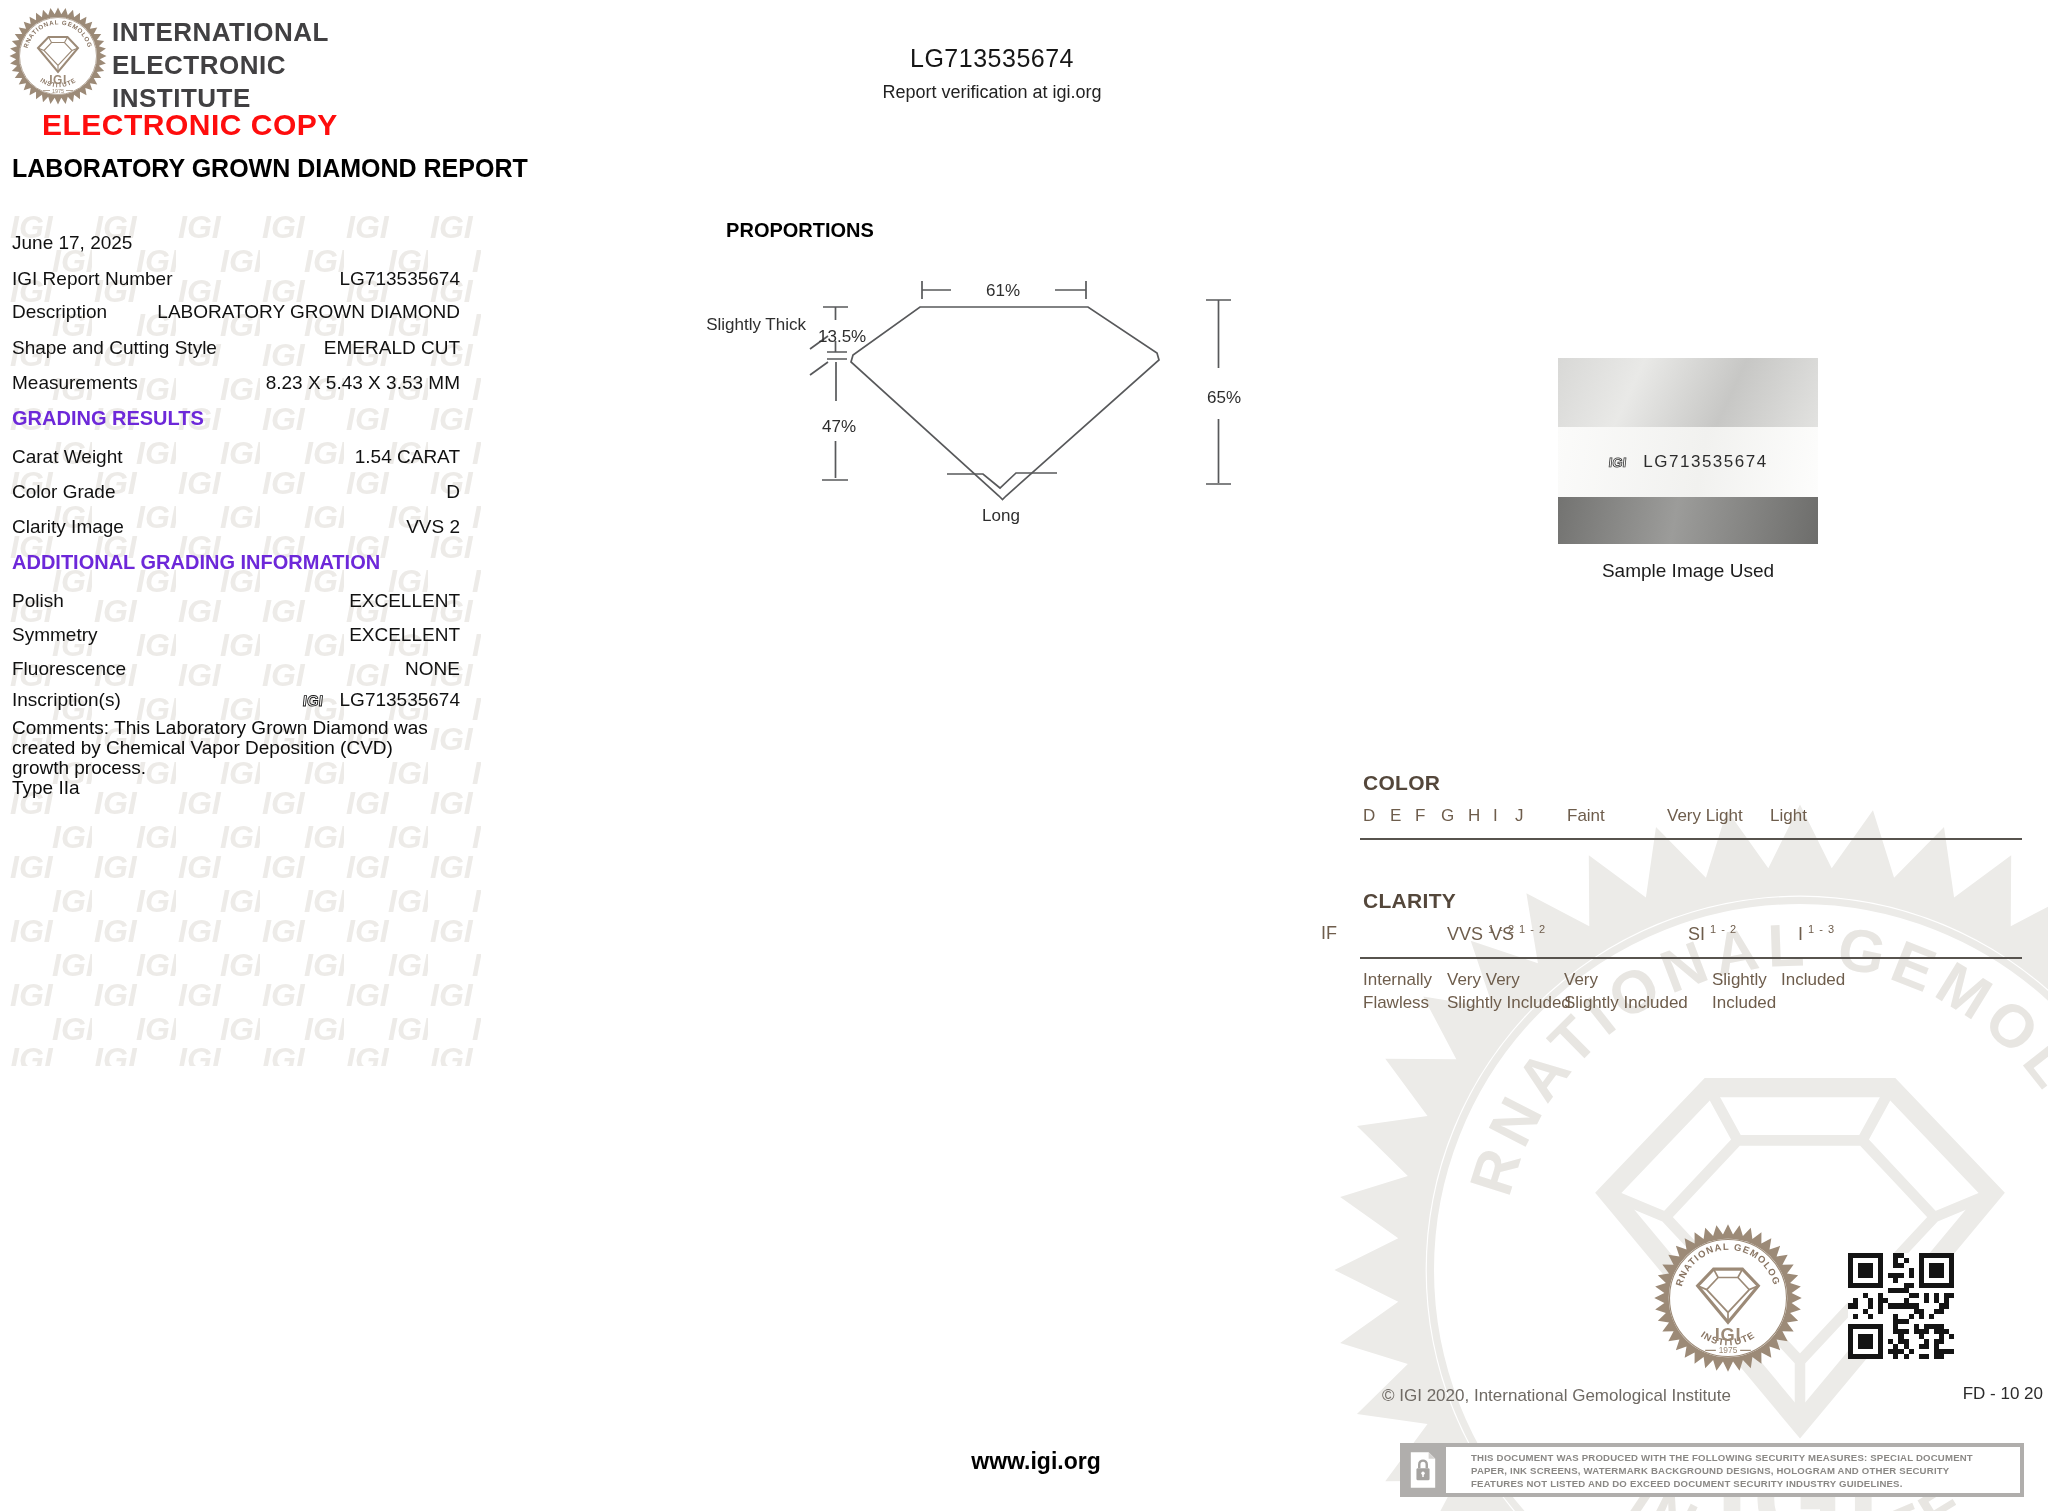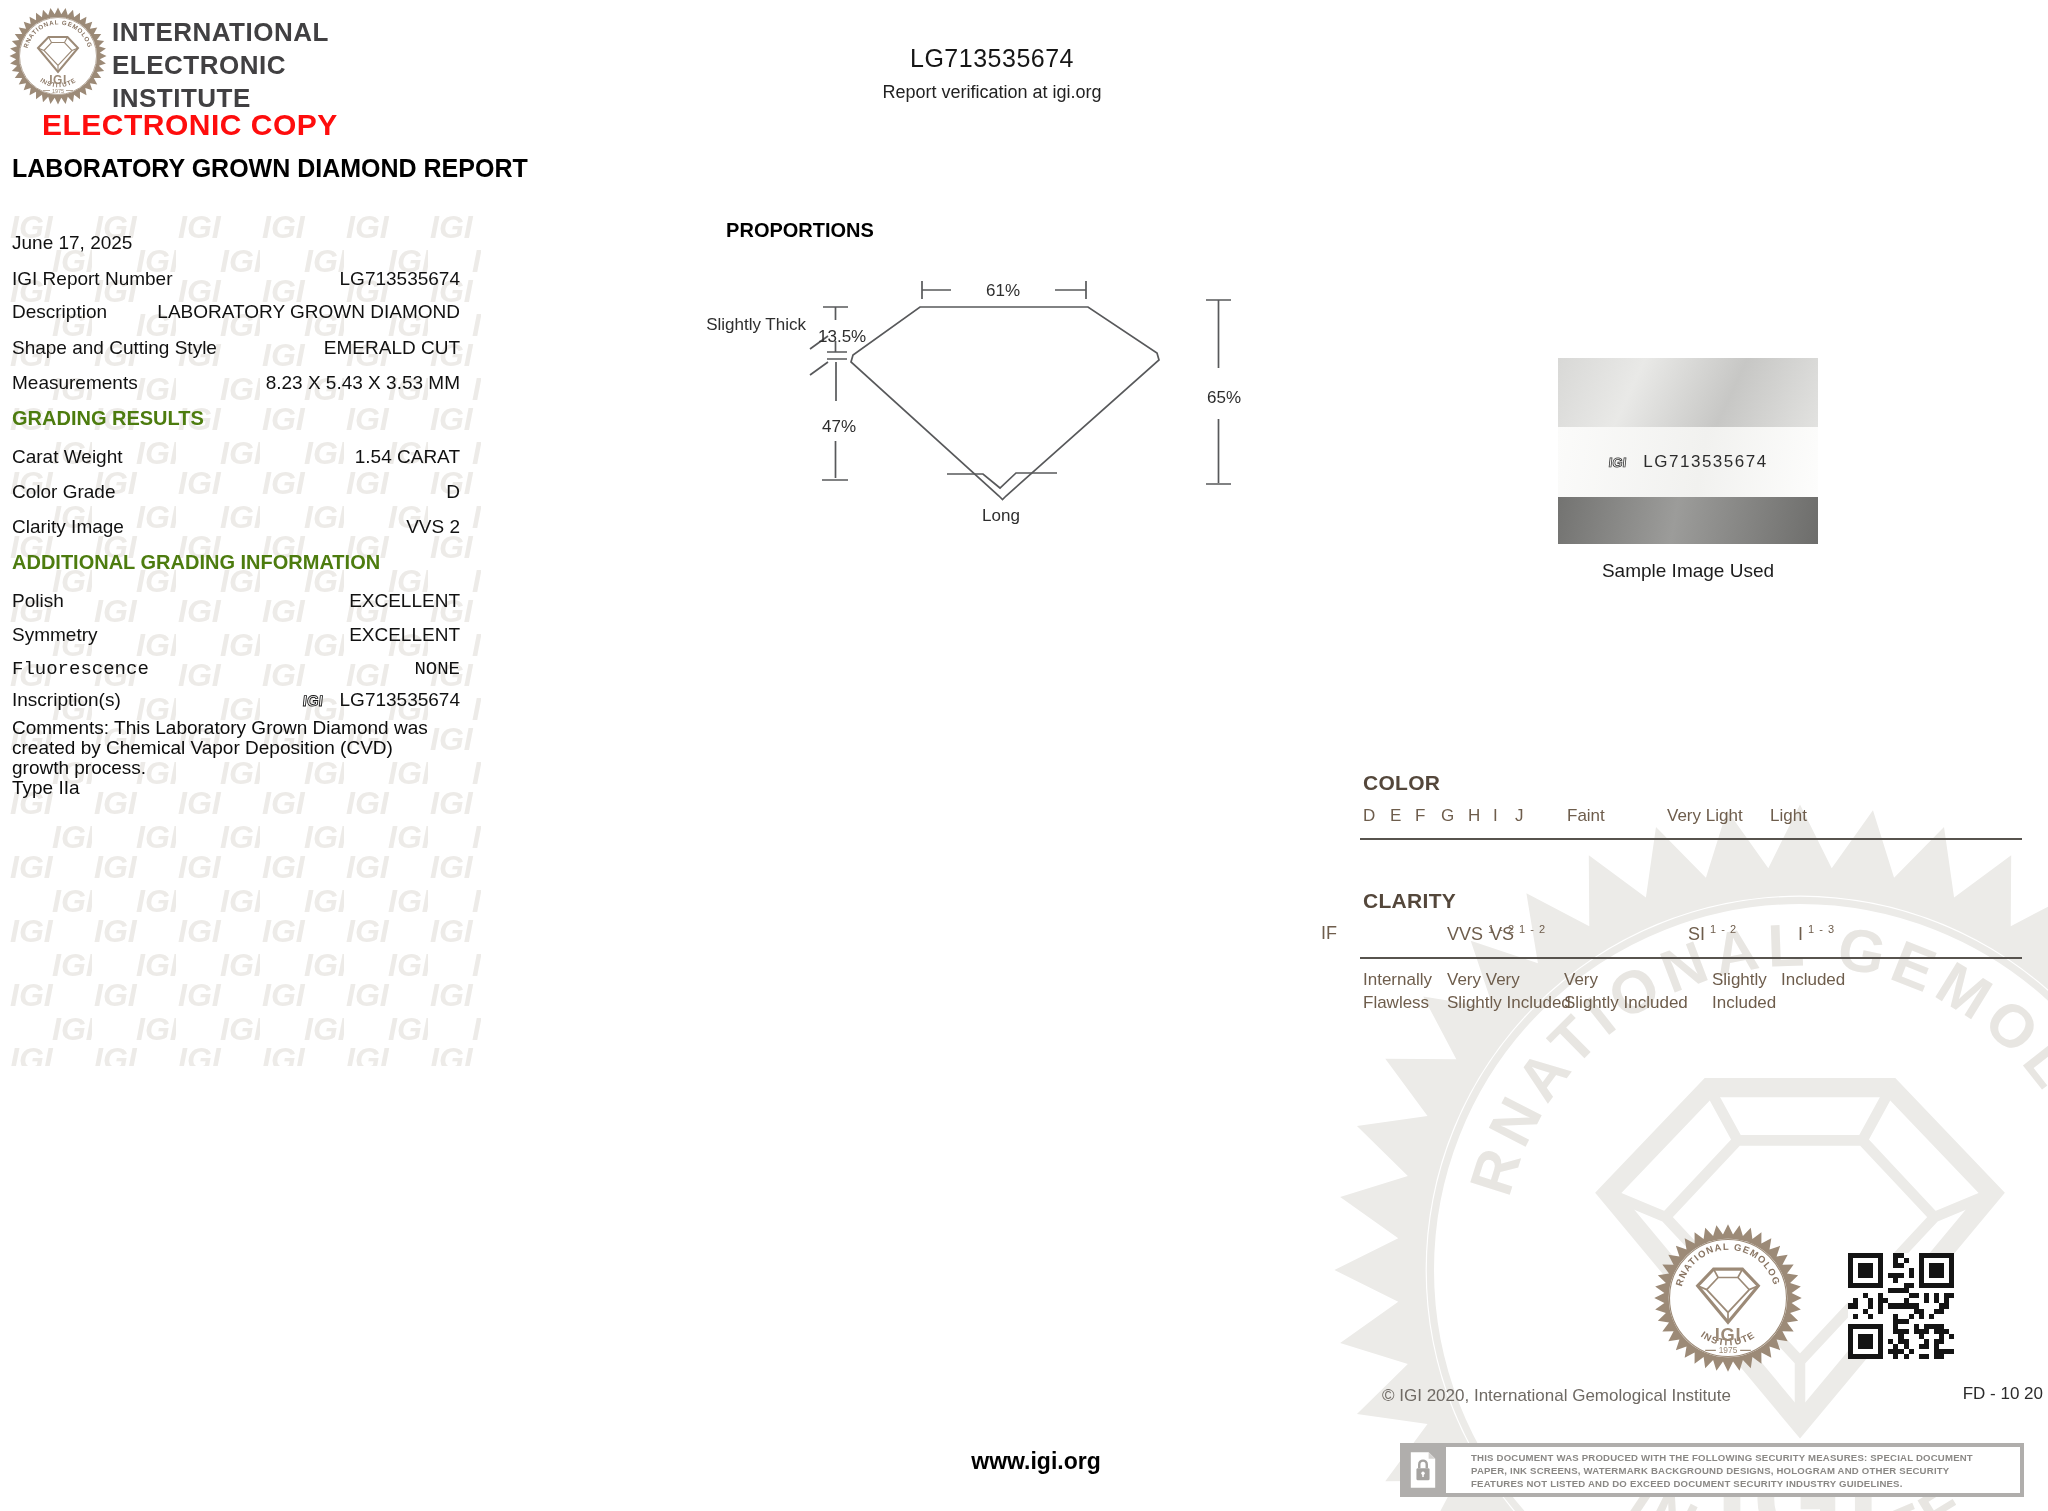--- a/index.html
+++ b/index.html
@@ -16,21 +16,21 @@
   .center-head{position:absolute;left:992px;top:44px;transform:translateX(-50%);text-align:center;}
   .center-head .repnum{font-size:25px;color:#161616;letter-spacing:.5px;}
   .center-head .verify{font-size:18px;color:#222;margin-top:9px;}
   .report-title{position:absolute;left:12px;top:154px;font-size:25px;font-weight:700;color:#000;}
 
   
   .left-panel{position:absolute;left:8px;top:210px;width:473px;height:856px;}
   .left-panel .wm-svg{position:absolute;left:0;top:0;}
   .prow{position:absolute;left:4px;width:448px;font-size:19px;display:flex;justify-content:space-between;}
   .prow .pvalue{text-align:right;white-space:nowrap;}
-  .pheading{position:absolute;left:4px;font-size:20px;font-weight:700;color:#4d7c0f;}
+  .pheading{position:absolute;left:4px;font-size:20px;font-weight:700;color:#6d28d9;}
   .comments{position:absolute;left:4px;width:438px;font-size:19px;line-height:20px;color:#0c0c0c;}
   .insc-value{display:flex;align-items:center;gap:6px;}
 
   
   .prop-title{position:absolute;left:800px;top:219px;transform:translateX(-50%);
     font-size:20px;font-weight:700;color:#000;}
   .prop-svg{position:absolute;left:640px;top:240px;}
   .prop-svg path{fill:none;stroke:#58595b;stroke-width:1.7;}
   .prop-svg text{font-family:"Liberation Sans",sans-serif;font-size:17px;fill:#2e2e2e;}
 
@@ -174,21 +174,21 @@
     <div class="pheading" style="top:341px;">ADDITIONAL GRADING INFORMATION</div>
 
     <div class="prow" style="top:380px;">
       <span class="plabel">Polish</span>
       <span class="pvalue">EXCELLENT</span>
     </div>
     <div class="prow" style="top:414px;">
       <span class="plabel">Symmetry</span>
       <span class="pvalue">EXCELLENT</span>
     </div>
-    <div class="prow" style="top:448px;font-family:Liberation Mono, monospace;">
+    <div class="prow" style="top:448px;">
       <span class="plabel">Fluorescence</span>
       <span class="pvalue">NONE</span>
     </div>
     <div class="prow" style="top:479px;">
       <span class="plabel">Inscription(s)</span>
       <span class="pvalue insc-value">
         <svg viewBox="0 0 34 20" width="32" height="20">
           <text class="igi-glyph-text" x="2" y="16" font-size="16" font-weight="bold" fill="none" stroke="#111" stroke-width="0.9" font-family="Liberation Sans, sans-serif" transform="skewX(-6)">IGI</text>
         </svg>
         <span>LG713535674</span>

